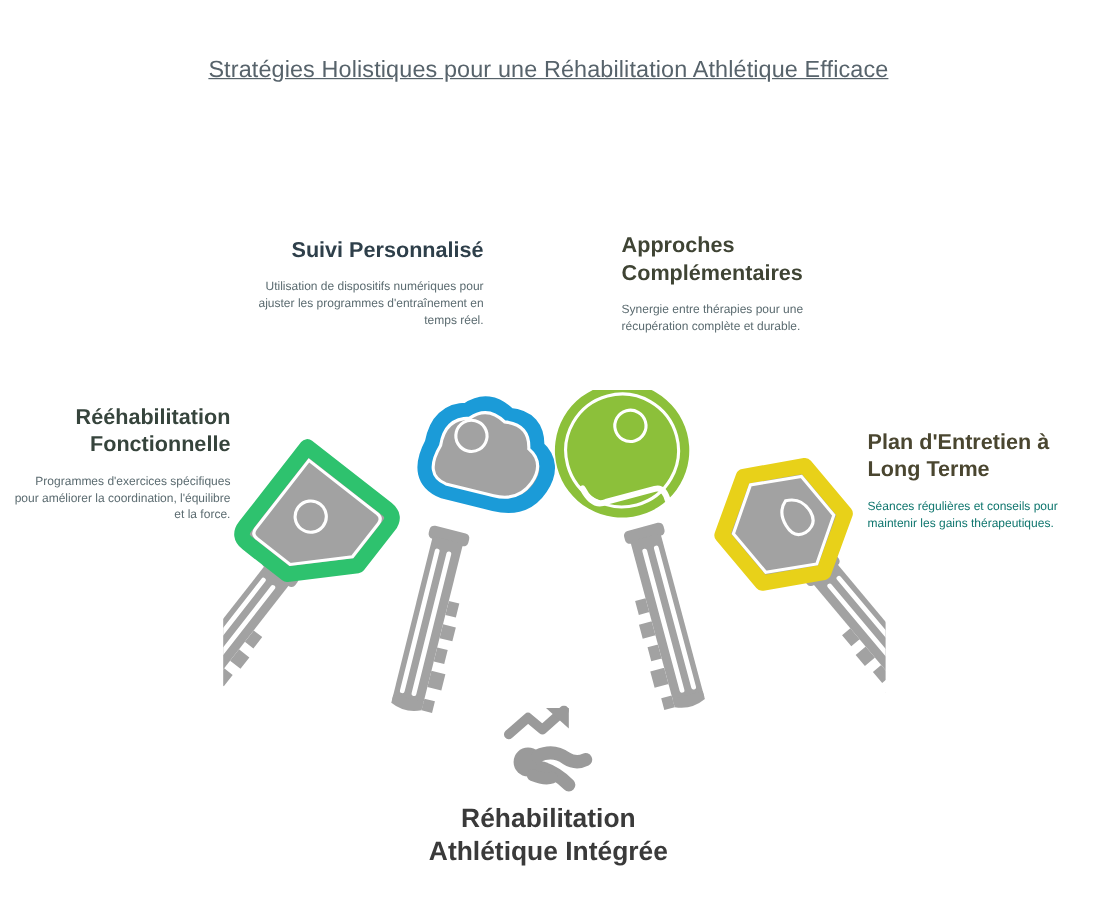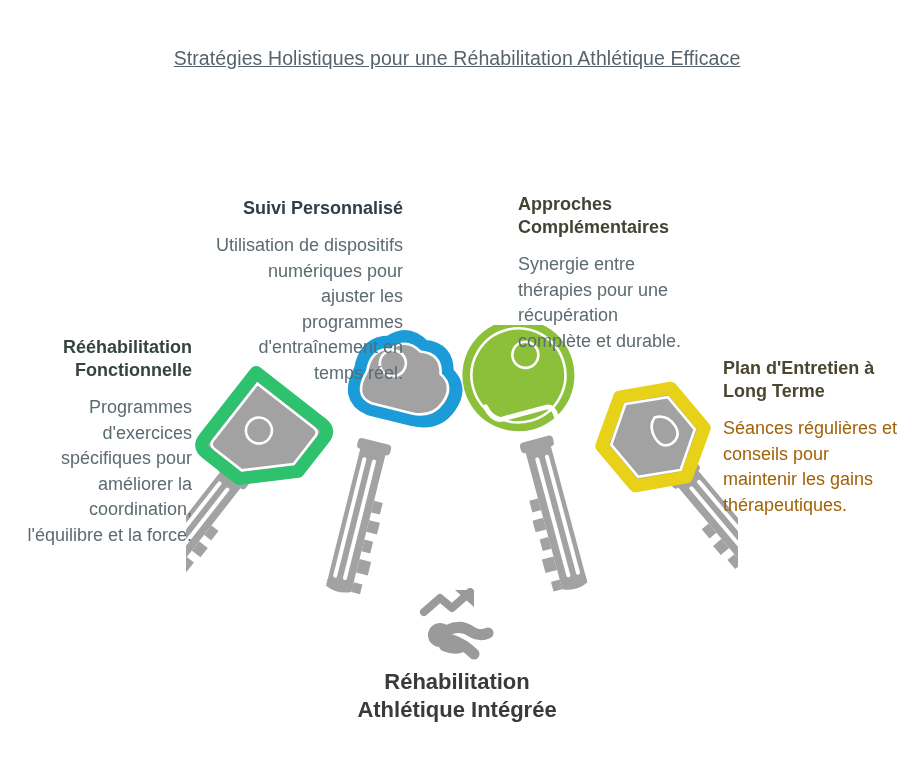--- a/index.html
+++ b/index.html
@@ -36,21 +36,21 @@
 
   
   .callout { position: absolute; }
   .callout .c-title {
     font-size: 18px;
     font-weight: 700;
     line-height: 1.28;
     margin: 0 0 13px 0;
   }
   .callout .c-body {
-    font-size: 18px;
+    font-size: 10px;
     font-weight: 400;
     line-height: 1.42;
     color: #5b6b70;
     margin: 0;
   }
   .align-right { text-align: right; }
   .align-left  { text-align: left; }
   .align-center{ text-align: center; }
 
   
@@ -201,20 +201,20 @@
     <p class="c-body" style="color: rgb(91, 107, 112);">Synergie entre thérapies pour une récupération complète et durable.</p>
   </div>
 
   <div class="callout align-right" id="callout-reeducation">
     <p class="c-title" style="color: rgb(54, 68, 60);">Rééhabilitation Fonctionnelle</p>
     <p class="c-body" style="color: rgb(91, 107, 112);">Programmes d'exercices spécifiques pour améliorer la coordination, l'équilibre et la force.</p>
   </div>
 
   <div class="callout align-left" id="callout-plan">
     <p class="c-title" style="color: rgb(74, 70, 48);">Plan d'Entretien à Long Terme</p>
-    <p class="c-body" style="color: #a16207;">Séances régulières et conseils pour maintenir les gains thérapeutiques.</p>
+    <p class="c-body" style="color: #0f766e;">Séances régulières et conseils pour maintenir les gains thérapeutiques.</p>
   </div>
 
   <div class="callout align-center" id="callout-centre">
     <p class="c-title" style="color: rgb(58, 58, 58);">Réhabilitation Athlétique Intégrée</p>
   </div>
 
 </div>
 
 </body></html>

